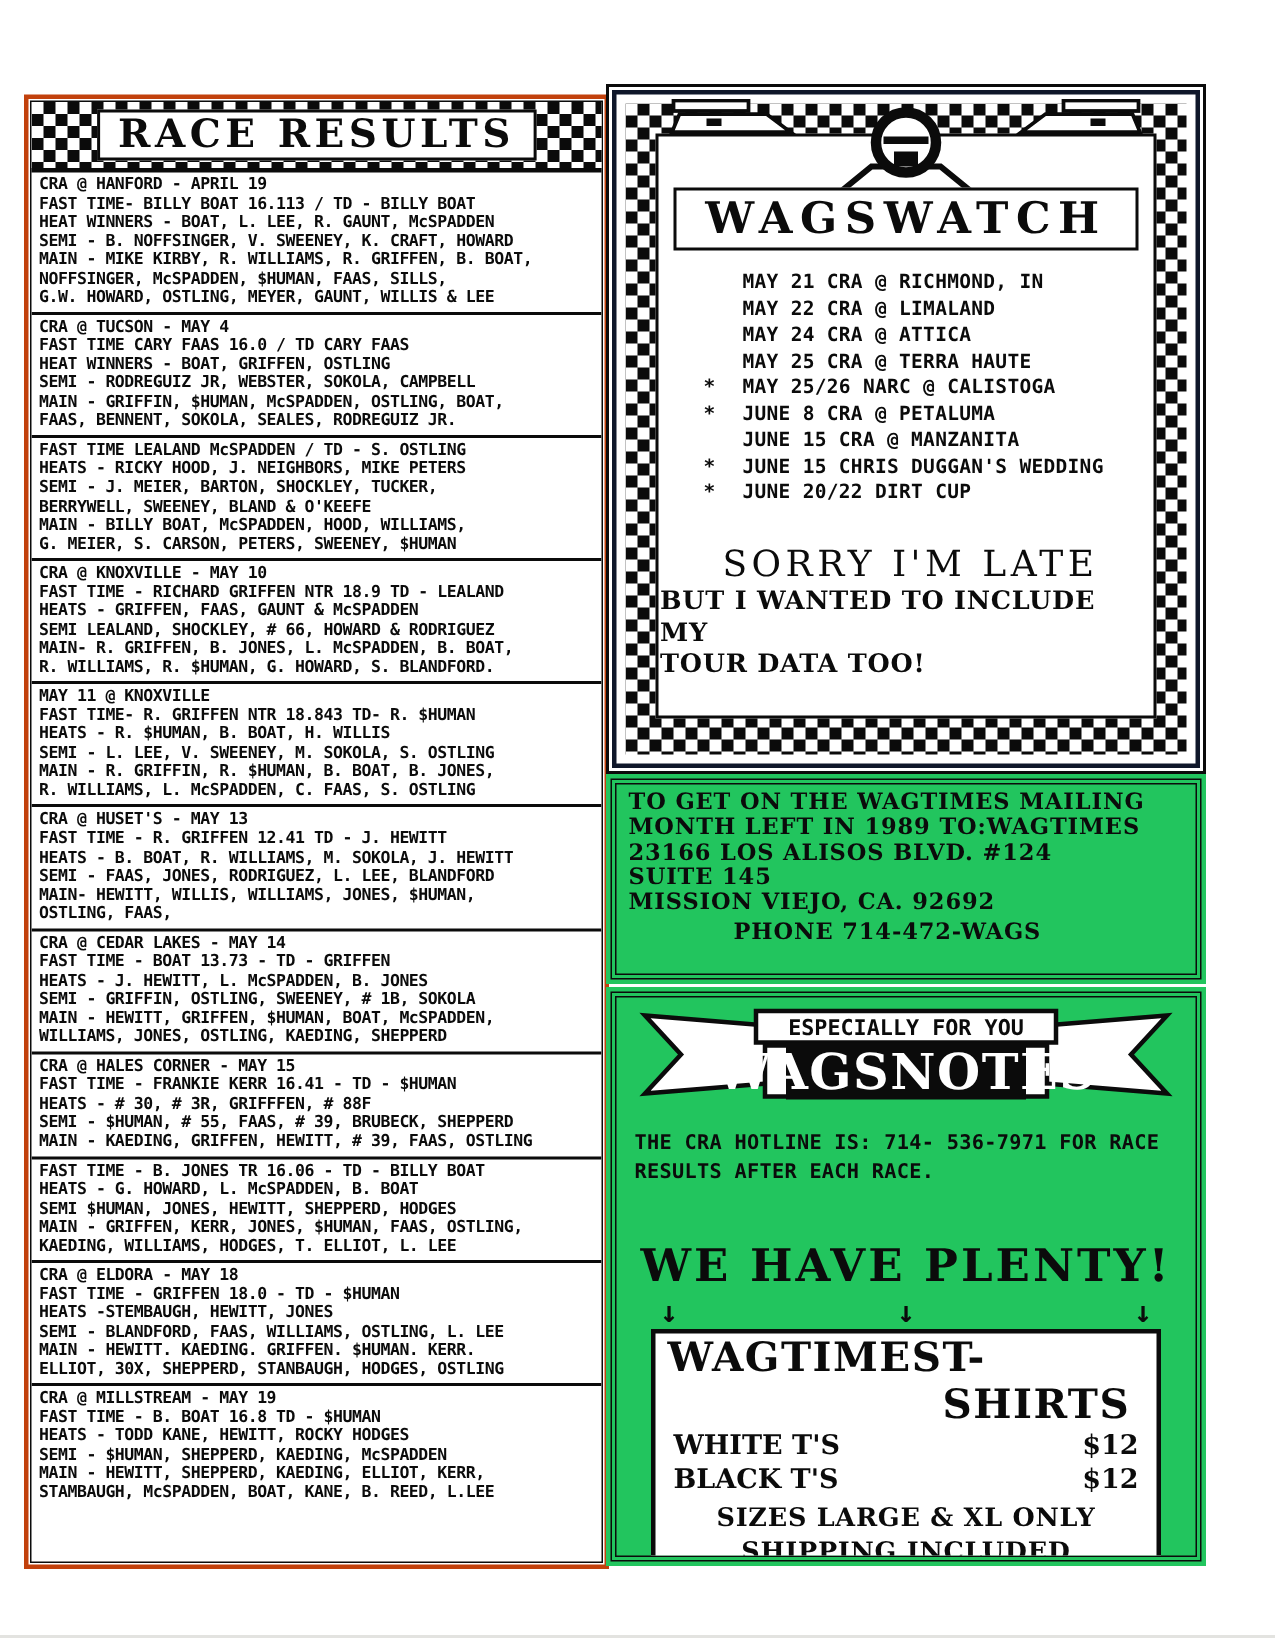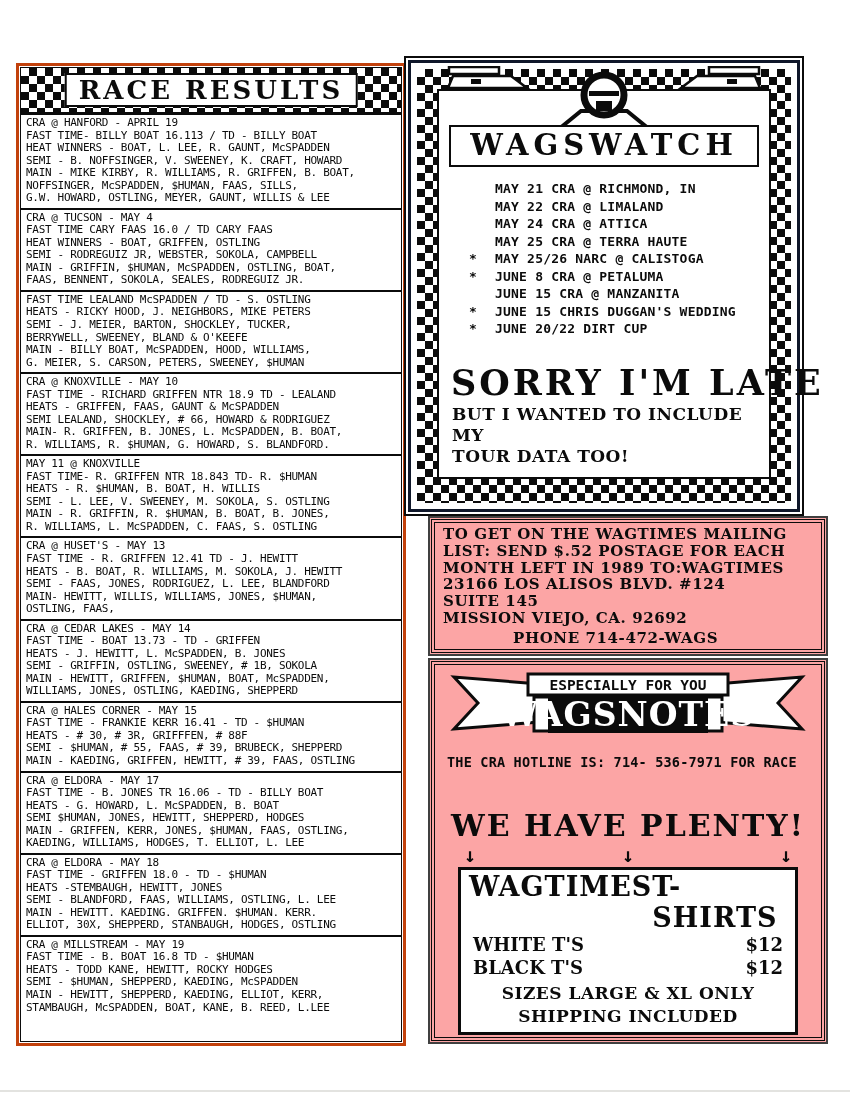--- a/index.html
+++ b/index.html
@@ -18,44 +18,44 @@
   .left-inner{position:absolute;inset:1px;border:1px solid #0b0b0b;display:flex;flex-direction:column;}
   .rr-header{height:44px;border-bottom:3px solid #0b0b0b;position:relative;flex:none;}
   .rr-title-box{
     position:absolute;left:50%;top:50%;transform:translate(-50%,-50%);
     background:#fff;border:2px solid #0b0b0b;padding:0 12px;
     font-family:"DejaVu Serif",serif;font-weight:bold;font-size:26px;letter-spacing:3px;white-space:nowrap;
   }
   .rr-blocks{flex:1;overflow:hidden;}
   .rr-block{
     border-top:2px solid #0b0b0b;padding:2px 3px 3px 5px;
-    font-weight:normal;font-size:11px;line-height:1.14;letter-spacing:-0.3px;white-space:nowrap;overflow:hidden;
+    font-weight:bold;font-size:11px;line-height:1.14;letter-spacing:-0.3px;white-space:nowrap;overflow:hidden;
   }
   .rr-block:first-child{border-top:none;}
   
   .ww-box{position:absolute;left:404px;top:56px;width:396px;height:456px;border:2px solid #0b0b0b;background:#fff;}
   .ww-frame{position:absolute;inset:2px;border:3px solid #0f172a;padding-left:48px;}
   .ww-checker{position:absolute;inset:6px;}
   .ww-white{position:absolute;left:26px;right:26px;top:26px;bottom:30px;background:#fff;border:2px solid #0b0b0b;}
   .ww-clip{position:absolute;left:50%;top:-20px;transform:translateX(-50%);}
   .ww-car{position:absolute;top:-25px;}
   .ww-car.left{left:6px;}
   .ww-car.right{right:6px;}
   .ww-banner{
     margin:34px 10px 0;border:2px solid #0b0b0b;text-align:center;padding:1px 0 3px;
     font-family:"DejaVu Serif",serif;font-weight:bold;font-size:29px;letter-spacing:5px;background:#fff;position:relative;
   }
   .ww-events{margin:13px 0 0 30px;font-weight:bold;font-size:13px;line-height:17.5px;letter-spacing:0.2px;}
   .ev-row{display:flex;white-space:nowrap;}
   .ev-flag{width:26px;flex:none;}
-  .ww-late{margin:24px 6px 0 12px;font-family:"DejaVu Serif",serif;font-weight:bold;font-size:35px;letter-spacing:3px;white-space:nowrap;text-align:center;}
-  .ww-late-sub{margin:1px 6px 0 13px;font-family:"DejaVu Serif",serif;font-weight:bold;font-size:17px;line-height:1.25;letter-spacing:0.5px;}
+  .ww-late{margin:24px 6px 0 12px;font-family:"DejaVu Serif",serif;font-weight:normal;font-size:24px;letter-spacing:3px;white-space:nowrap;text-align:center;}
+  .ww-late-sub{margin:1px 6px 0 1px;font-family:"DejaVu Serif",serif;font-weight:bold;font-size:17px;line-height:1.25;letter-spacing:0.5px;}
   .ww-footer{position:absolute;left:8px;right:4px;bottom:3px;font-weight:bold;font-size:13.5px;white-space:nowrap;letter-spacing:-0.2px;}
   
-  .tri-outer{position:absolute;left:404px;border:2px solid #404040;background:#fca5a5;margin-left:24px;}
+  .tri-outer{position:absolute;left:404px;border:2px solid #22c55e;background:#22c55e;}
   .tri-mid{position:absolute;inset:1px;border:1px solid #0b0b0b;}
   .tri-in{position:absolute;inset:2px;border:1px solid #0b0b0b;overflow:hidden;}
   
   .mail-box{top:516px;width:396px;height:136px;}
   .mail-text{padding:3px 6px 0 8px;font-family:"DejaVu Serif",serif;font-weight:bold;font-size:15px;line-height:16.8px;letter-spacing:0.6px;white-space:nowrap;}
   .mail-phone{padding-left:78px;}
   
   .wn-box{top:658px;width:396px;height:382px;}
   .wn-ribbon{display:block;margin:6px auto 0;}
   .wn-hotline{margin:14px 8px 0 12px;font-weight:bold;font-size:13.5px;line-height:1.4;letter-spacing:0.2px;white-space:nowrap;}
@@ -134,21 +134,20 @@
           <div>WILLIAMS, JONES, OSTLING, KAEDING, SHEPPERD</div>
         </div>
       <div class="rr-block">
           <div>CRA @ HALES CORNER - MAY 15</div>
           <div>FAST TIME - FRANKIE KERR  16.41 - TD - $HUMAN</div>
           <div>HEATS - # 30, # 3R, GRIFFFEN, # 88F</div>
           <div>SEMI - $HUMAN, # 55, FAAS, # 39, BRUBECK, SHEPPERD</div>
           <div>MAIN - KAEDING, GRIFFEN, HEWITT, # 39, FAAS, OSTLING</div>
         </div>
       <div class="rr-block">
-          <div>CRA @ ELDORA - MAY 17</div>
           <div>FAST TIME - B. JONES  TR 16.06 - TD - BILLY BOAT</div>
           <div>HEATS - G. HOWARD, L. McSPADDEN, B. BOAT</div>
           <div>SEMI $HUMAN, JONES, HEWITT, SHEPPERD, HODGES</div>
           <div>MAIN - GRIFFEN, KERR, JONES, $HUMAN, FAAS, OSTLING,</div>
           <div>KAEDING, WILLIAMS, HODGES, T. ELLIOT, L. LEE</div>
         </div>
       <div class="rr-block">
           <div>CRA @ ELDORA - MAY 18</div>
           <div>FAST TIME - GRIFFEN  18.0 - TD - $HUMAN</div>
           <div>HEATS -STEMBAUGH, HEWITT, JONES</div>
@@ -239,21 +238,20 @@
 
     </div>
   </div>
 </div>
 
 <div class="tri-outer mail-box">
   <div class="tri-mid">
     <div class="tri-in">
       <div class="mail-text">
           <div>TO GET ON THE WAGTIMES MAILING</div>
-          <div>LIST: SEND $.52 POSTAGE FOR EACH</div>
           <div>MONTH LEFT IN 1989 TO:WAGTIMES</div>
           <div>23166 LOS ALISOS BLVD.  #124</div>
           <div>SUITE  145</div>
           <div>MISSION VIEJO, CA.  92692</div>
         </div>
       <div class="mail-text mail-phone">PHONE  714-472-WAGS</div>
     </div>
   </div>
 </div>
 
@@ -267,20 +265,21 @@
         <rect x="86" y="3" width="200" height="21" fill="#ffffff" stroke="#0b0b0b" stroke-width="3"></rect>
         <text x="186" y="19" text-anchor="middle" font-family="DejaVu Sans Mono, monospace" font-weight="bold" font-size="14.5" fill="#0b0b0b">ESPECIALLY FOR YOU</text>
         <rect x="92" y="26" width="16" height="34" fill="#ffffff" stroke="#0b0b0b" stroke-width="3"></rect>
         <rect x="264" y="26" width="16" height="34" fill="#ffffff" stroke="#0b0b0b" stroke-width="3"></rect>
         <rect x="106" y="24" width="160" height="38" fill="#0b0b0b"></rect>
         <text x="186" y="55" text-anchor="middle" font-family="DejaVu Serif, serif" font-weight="bold" font-size="33" letter-spacing="1" fill="#ffffff">WAGSNOTES</text>
       </svg>
 
       <div class="wn-hotline">
           <div>THE CRA HOTLINE IS: 714- 536-7971 FOR RACE</div>
+          <div>RESULTS AFTER EACH RACE.</div>
         </div>
 
       <div class="wn-plenty">WE HAVE PLENTY!</div>
 
       <div class="wn-arrows">
         <span>↓</span>
         <span>↓</span>
         <span>↓</span>
       </div>
 

